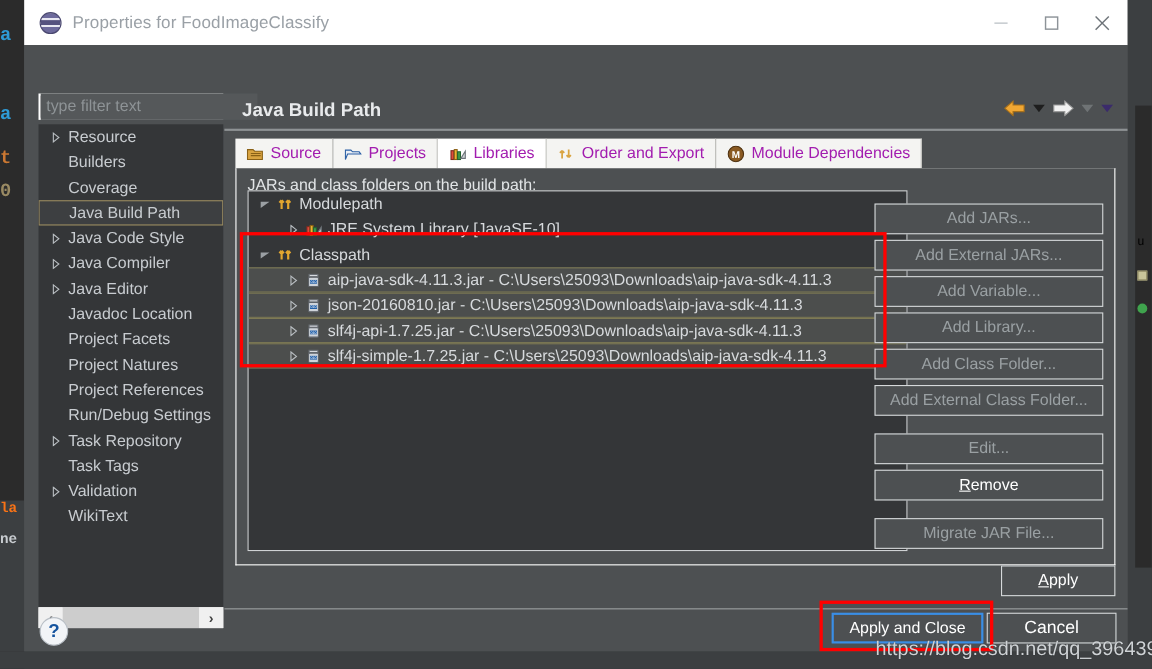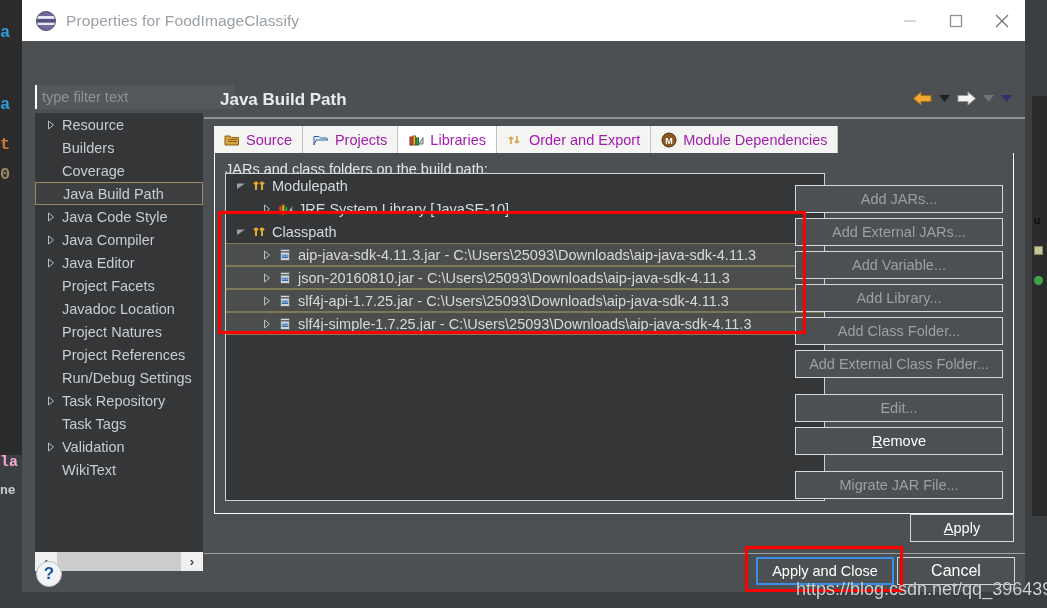--- a/index.html
+++ b/index.html
@@ -245,21 +245,21 @@
 </head>
 <body>
 
 <div id="bg-root">
   <div class="bg-left-strip"></div>
   <div class="bg-left-glyph" style="top:24px;color:#2e9bd6;">a</div>
   <div class="bg-left-glyph" style="top:96px;color:#2e9bd6;">a</div>
   <div class="bg-left-glyph" style="top:136px;color:#cc7832;">t</div>
   <div class="bg-left-glyph" style="top:166px;color:#9a8a63;">0</div>
   <div class="bg-lowleft"></div>
-  <div class="bg-left-glyph" style="top:455px;color:#f9a8d4;font-size:15px;">la</div>
+  <div class="bg-left-glyph" style="top:455px;color:#f97316;font-size:13px;">la</div>
   <div class="bg-left-glyph" style="top:484px;color:#c8ccd0;font-size:13px;">ne</div>
 
   <div class="bg-right-strip"></div>
   <div class="bg-right-panel"></div>
   <div class="bg-rt" style="top:214px;">u</div>
   <div class="bg-sq" style="left:1034px;top:246px;background:#c8c49a;border:1px solid #8a8560;"></div>
   <div class="bg-sq" style="left:1034px;top:276px;background:#3fa34d;border-radius:50%;"></div>
   <div class="bg-bottombar"></div>
 </div>
 
@@ -336,25 +336,25 @@
           <div class="nav-item">
             <span class="nav-arrow">
               <svg width="8" height="10" viewBox="0 0 8 10">
                 <path d="M1.5 1 L6.5 5 L1.5 9 Z" fill="none" stroke="#b9bec2" stroke-width="1"></path>
               </svg>
             </span>
             <span class="nav-label">Java Editor</span>
           </div>
           <div class="nav-item">
             <span class="nav-arrow"></span>
+            <span class="nav-label">Javadoc Location</span>
+          </div>
+          <div class="nav-item">
+            <span class="nav-arrow"></span>
             <span class="nav-label">Project Facets</span>
-          </div>
-          <div class="nav-item">
-            <span class="nav-arrow"></span>
-            <span class="nav-label">Javadoc Location</span>
           </div>
           <div class="nav-item">
             <span class="nav-arrow"></span>
             <span class="nav-label">Project Natures</span>
           </div>
           <div class="nav-item">
             <span class="nav-arrow"></span>
             <span class="nav-label">Project References</span>
           </div>
           <div class="nav-item">

